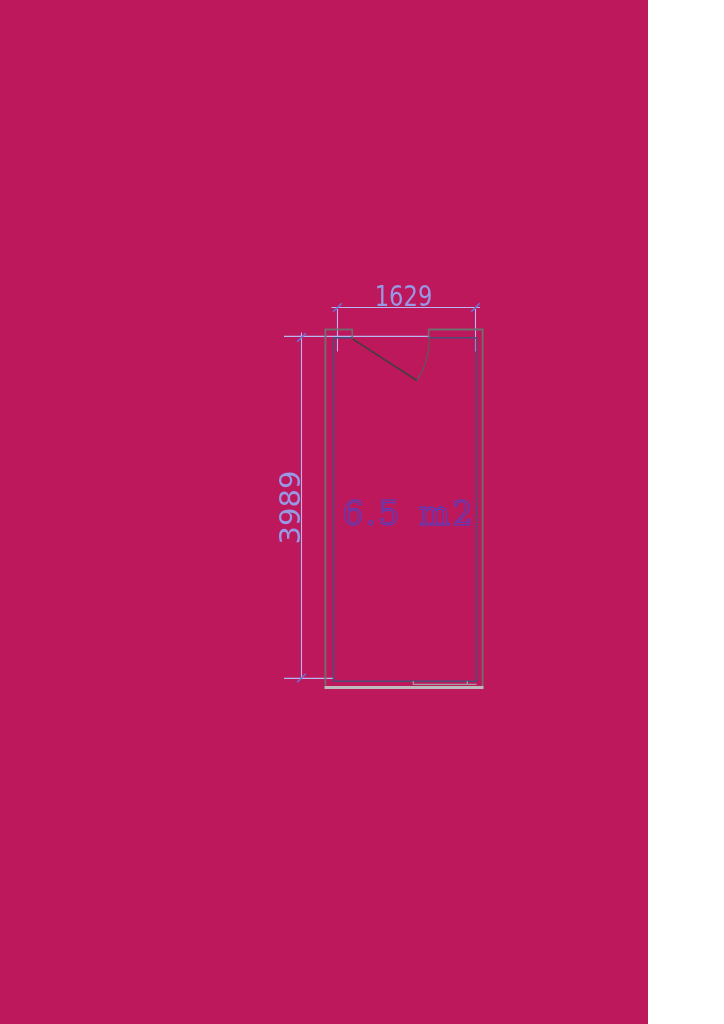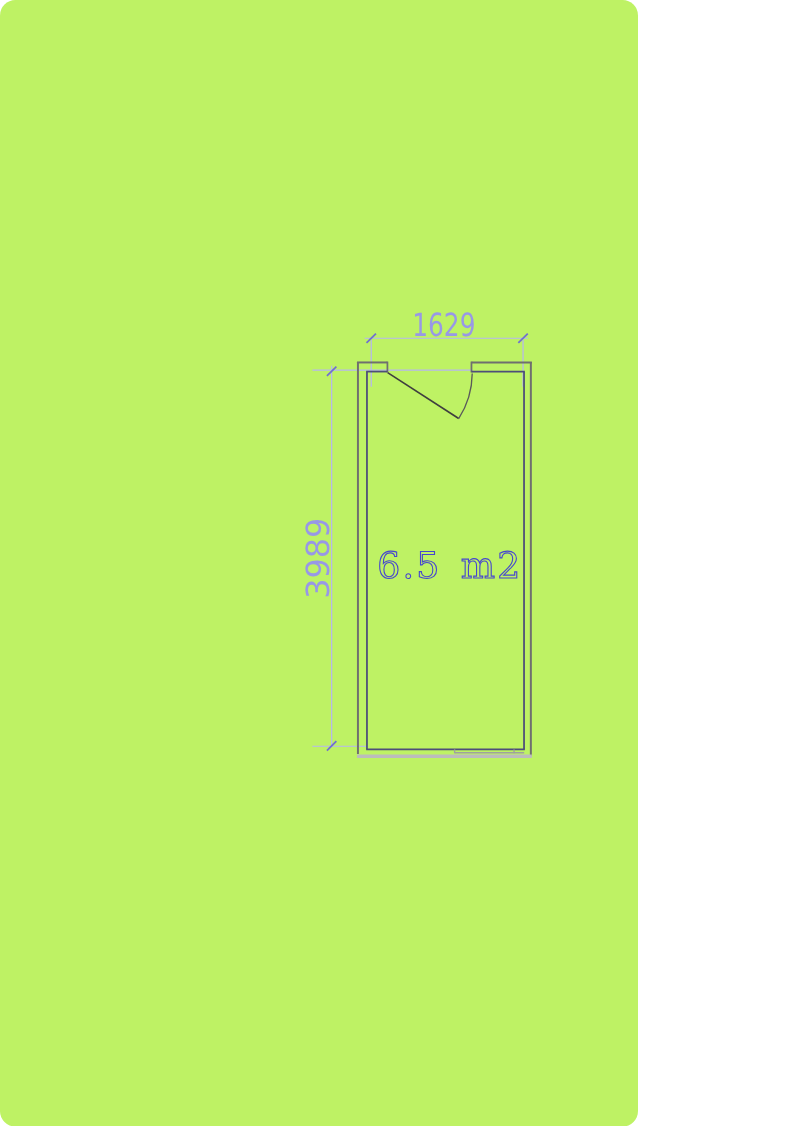--- a/index.html
+++ b/index.html
@@ -2,26 +2,25 @@
 <html><head>
 <meta charset="utf-8">
 <style>
   html, body {
     margin: 0;
     padding: 0;
     background: #ffffff;
   }
   .canvas {
     position: relative;
-    width: 580px;
+    width: 648px;
     height: 1024px;
-    background: #bef264;
+    background: #be185d;
     overflow: hidden;
     font-family: "DejaVu Sans", sans-serif;
-    border-radius: 14px;
   }
   .drawing-svg {
     position: absolute;
     left: 0;
     top: 0;
   }
   text.dim-text {
     font-family: "DejaVu Sans", sans-serif;
     font-size: 29px;
     fill: #9898e6;

